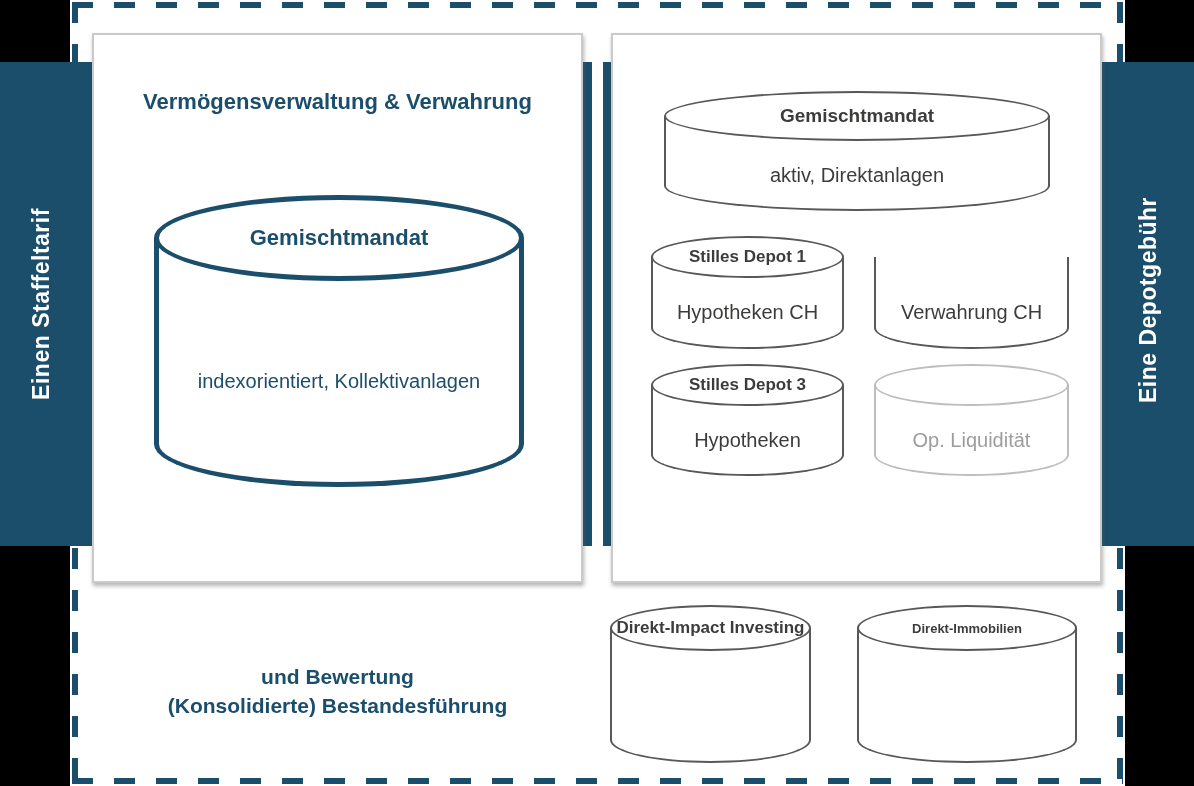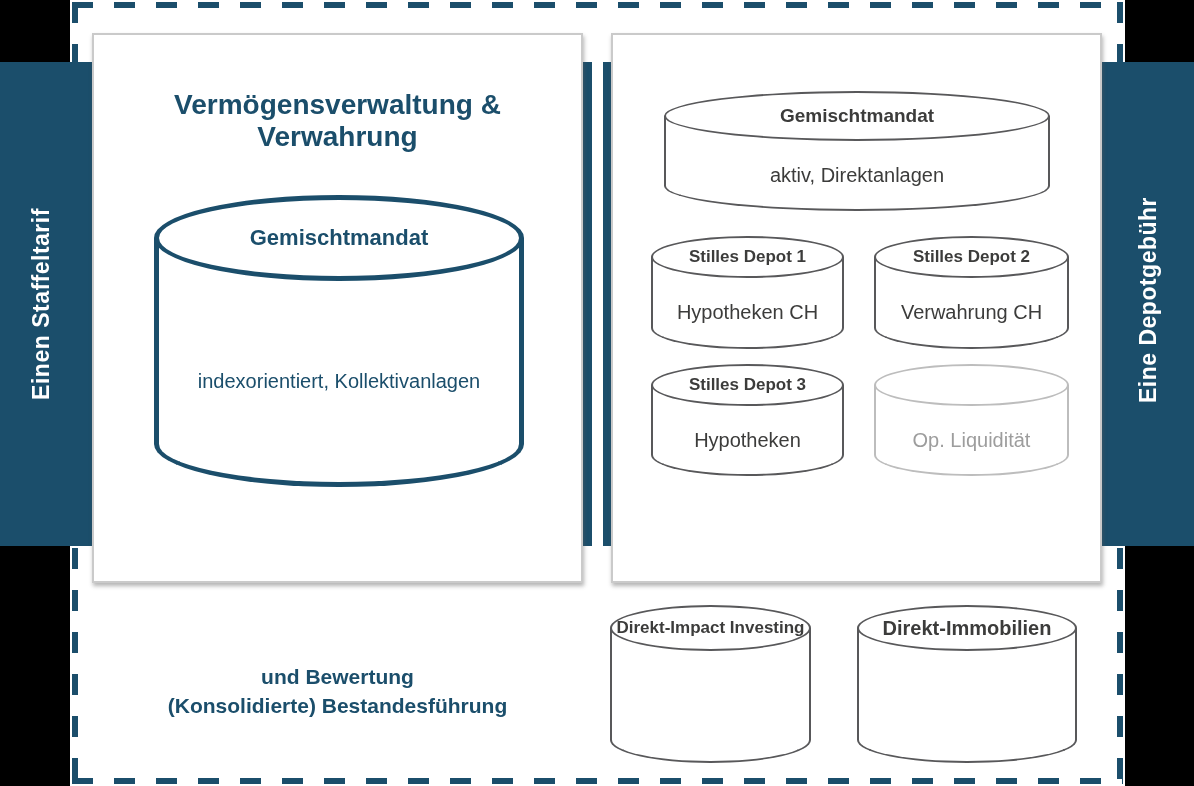--- a/index.html
+++ b/index.html
@@ -26,21 +26,21 @@
     letter-spacing:0.5px; white-space:nowrap;
     transform:translate(-50%,-50%) rotate(-90deg); }
 
   
   .panel { position:absolute; top:33px; width:491px; height:550px; background:var(--white,#fff);
     border:2px solid var(--panel_border,#cacaca); box-sizing:border-box;
     box-shadow:1px 3px 4px rgba(90,90,90,0.45); z-index:3; }
   .panel-left { left:92px; }
   .panel-right { left:611px; }
   .panel-title { position:absolute; top:54px; left:0; right:0; text-align:center;
-    font-size:28px; font-weight:bold; color:var(--blue,#1b4e6b); }
+    font-size:22px; font-weight:bold; color:var(--blue,#1b4e6b); }
 
   
   .cyl { position:absolute; --e:21px; --sw:2px; --sc:var(--stroke,#58585a); --tc:var(--text,#3c3c3b); }
   .cyl-top { position:absolute; left:0; right:0; top:0; height:calc(var(--e)*2);
     background:var(--white,#fff); border:var(--sw) solid var(--sc); border-radius:50%;
     box-sizing:border-box; display:flex; align-items:center; justify-content:center; z-index:2; }
   .cyl-body { position:absolute; left:0; right:0; top:var(--e); bottom:0;
     background:var(--white,#fff); border:var(--sw) solid var(--sc); border-top:none;
     border-radius:0 0 50% 50% / 0 0 var(--e) var(--e);
     box-sizing:border-box; display:flex; align-items:center; justify-content:center;
@@ -101,23 +101,20 @@
       </div>
       <div class="cyl-top">
         <div class="cyl-title" style="font-size:17px;">Stilles Depot 1</div>
       </div>
     </div>
 
     <div class="cyl" style="left:261px; top:201px; width:195px; height:113px; --e:21px;">
       <div class="cyl-body">
         <div class="cyl-label">Verwahrung CH</div>
       </div>
-      <div class="cyl-top">
-        <div class="cyl-title" style="font-size:17px;">Stilles Depot 2</div>
-      </div>
     </div>
 
     <div class="cyl" style="left:38px; top:329px; width:193px; height:112px; --e:21px;">
       <div class="cyl-body">
         <div class="cyl-label">Hypotheken</div>
       </div>
       <div class="cyl-top">
         <div class="cyl-title" style="font-size:17px;">Stilles Depot 3</div>
       </div>
     </div>
@@ -144,17 +141,17 @@
     <div class="cyl-top">
       <div class="cyl-title" style="font-size:17px;">Direkt-Impact Investing</div>
     </div>
   </div>
 
   <div class="cyl z3" style="left:857px; top:605px; width:220px; height:158px; --e:23px;">
     <div class="cyl-body">
       <div class="cyl-label"></div>
     </div>
     <div class="cyl-top">
-      <div class="cyl-title" style="font-size:20px;">Direkt-Immobilien</div>
+      <div class="cyl-title" style="font-size:13px;">Direkt-Immobilien</div>
     </div>
   </div>
 
 </div>
 
 </body></html>

